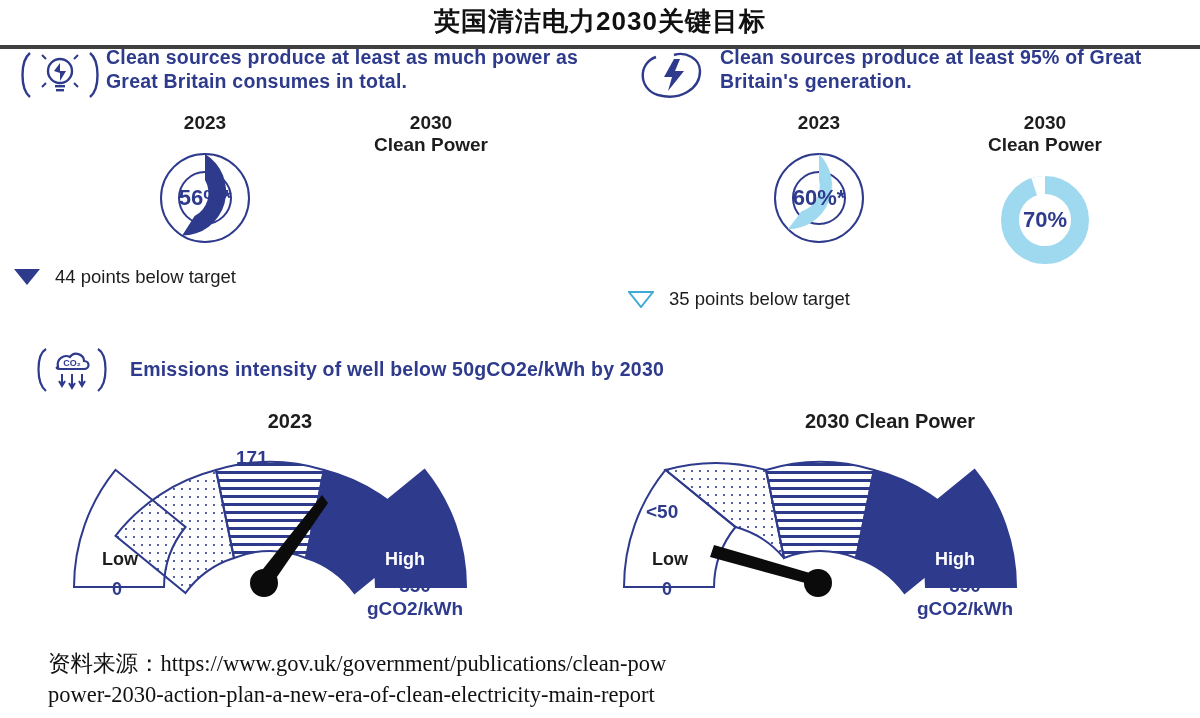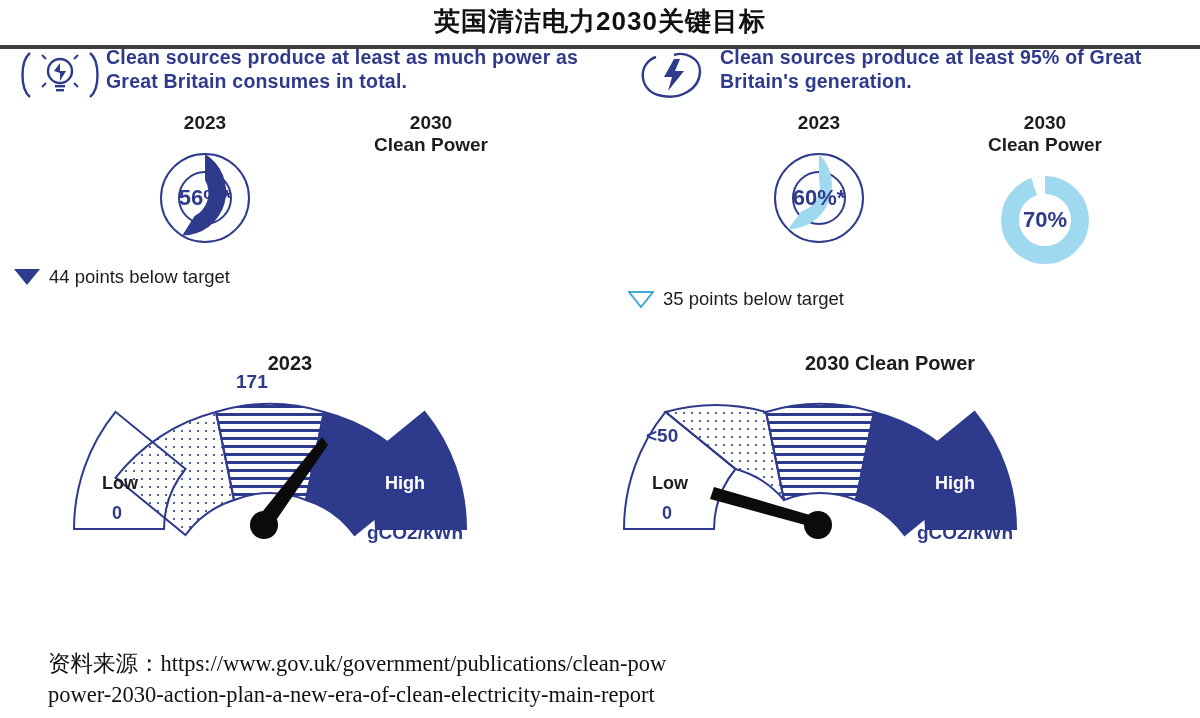--- a/index.html
+++ b/index.html
@@ -79,21 +79,21 @@
     left: 0; right: 0; top: 50%;
     transform: translateY(-50%);
     font-size: 22px;
     font-weight: bold;
     color: #2e3a8c;
     text-align: center;
   }
   .footnote {
     display: flex;
     align-items: center;
-    gap: 9px;
+    gap: 15px;
     margin-top: 10px;
     font-size: 18.5px;
     color: #1d1d1d;
   }
   .tri {
     width: 0; height: 0;
     border-left: 13px solid transparent;
     border-right: 13px solid transparent;
   }
   .tri.filled { border-top: 16px solid #2e3a8c; }
@@ -108,21 +108,21 @@
   }
   .gauge-row { display: flex; gap: 0px; margin-top: 12px; }
   .gauge-cell { width: 600px; position: relative; }
   .gauge-title {
     text-align: center; font-size: 20px; font-weight: bold; color: #1d1d1d;
     margin-left: -20px;
   }
   .gauge-wrap { position: relative; width: 420px; height: 205px; margin: 4px auto 0; }
   .gauge-wrap.left { margin-left: 60px; }
   .g-low, .g-high, .g-zero, .g-max, .g-unit, .g-read {
-    position: absolute; font-weight: bold;
+    position: absolute; font-weight: bold; margin-top: 18px;
   }
   .g-low { font-size: 18px; color: #1d1d1d; font-weight: bold; }
   .g-high { font-size: 18px; color: #ffffff; font-weight: bold; }
   .g-zero { font-size: 18px; color: #2e3a8c; }
   .g-max { font-size: 19px; color: #2e3a8c; text-align: center; }
   .g-unit { font-size: 19px; color: #2e3a8c; text-align: center; }
   .g-read { font-size: 19px; color: #2e3a8c; }
 
   .source {
     position: absolute;
@@ -234,20 +234,33 @@
     <span class="tri hollow">
       <svg width="26" height="17" viewBox="0 0 26 17">
           <path d="M1 1 L25 1 L13 16 Z" fill="#ffffff" stroke="#3fa9d8" stroke-width="2"></path>
         </svg>
     </span>
     <span>35 points below target</span>
   </div>
 </div>
 
 <div class="gauge-section">
+  <div class="gauge-head">
+    <div class="icon-box">
+      <svg width="84" height="56" viewBox="0 0 84 56">
+        <path d="M16 8 C6 14 6 42 16 50" stroke="#2e3a8c" stroke-width="2.2" fill="none"></path>
+        <path d="M68 8 C78 14 78 42 68 50" stroke="#2e3a8c" stroke-width="2.2" fill="none"></path>
+        <path d="M28 26 C26 18 34 13 40 16 C44 10 54 13 54 20 C60 20 60 28 54 28 L30 28 C26 28 26 26 28 26 Z" stroke="#2e3a8c" stroke-width="2.2" fill="none"></path>
+        <text x="42" y="25" font-size="9" font-family="Liberation Sans, sans-serif" fill="#2e3a8c" text-anchor="middle" font-weight="bold">CO₂</text>
+        <path d="M32 33 L32 43 M42 33 L42 45 M52 33 L52 43" stroke="#2e3a8c" stroke-width="2"></path>
+        <path d="M29 40 L32 45 L35 40 M39 42 L42 47 L45 42 M49 40 L52 45 L55 40" stroke="#2e3a8c" stroke-width="2" fill="none"></path>
+      </svg>
+    </div>
+    <div class="htxt">Emissions intensity of well below 50gCO2e/kWh by 2030</div>
+  </div>
 
   <div class="gauge-row">
 
     <div class="gauge-cell">
       <div class="gauge-title">2023</div>
       <div class="gauge-wrap left">
         <svg width="420" height="205" viewBox="0 0 420 205">
           <defs>
             <pattern id="dots1" width="8" height="8" patternUnits="userSpaceOnUse">
               <circle cx="2" cy="2" r="1.1" fill="#2e3a8c"></circle>

